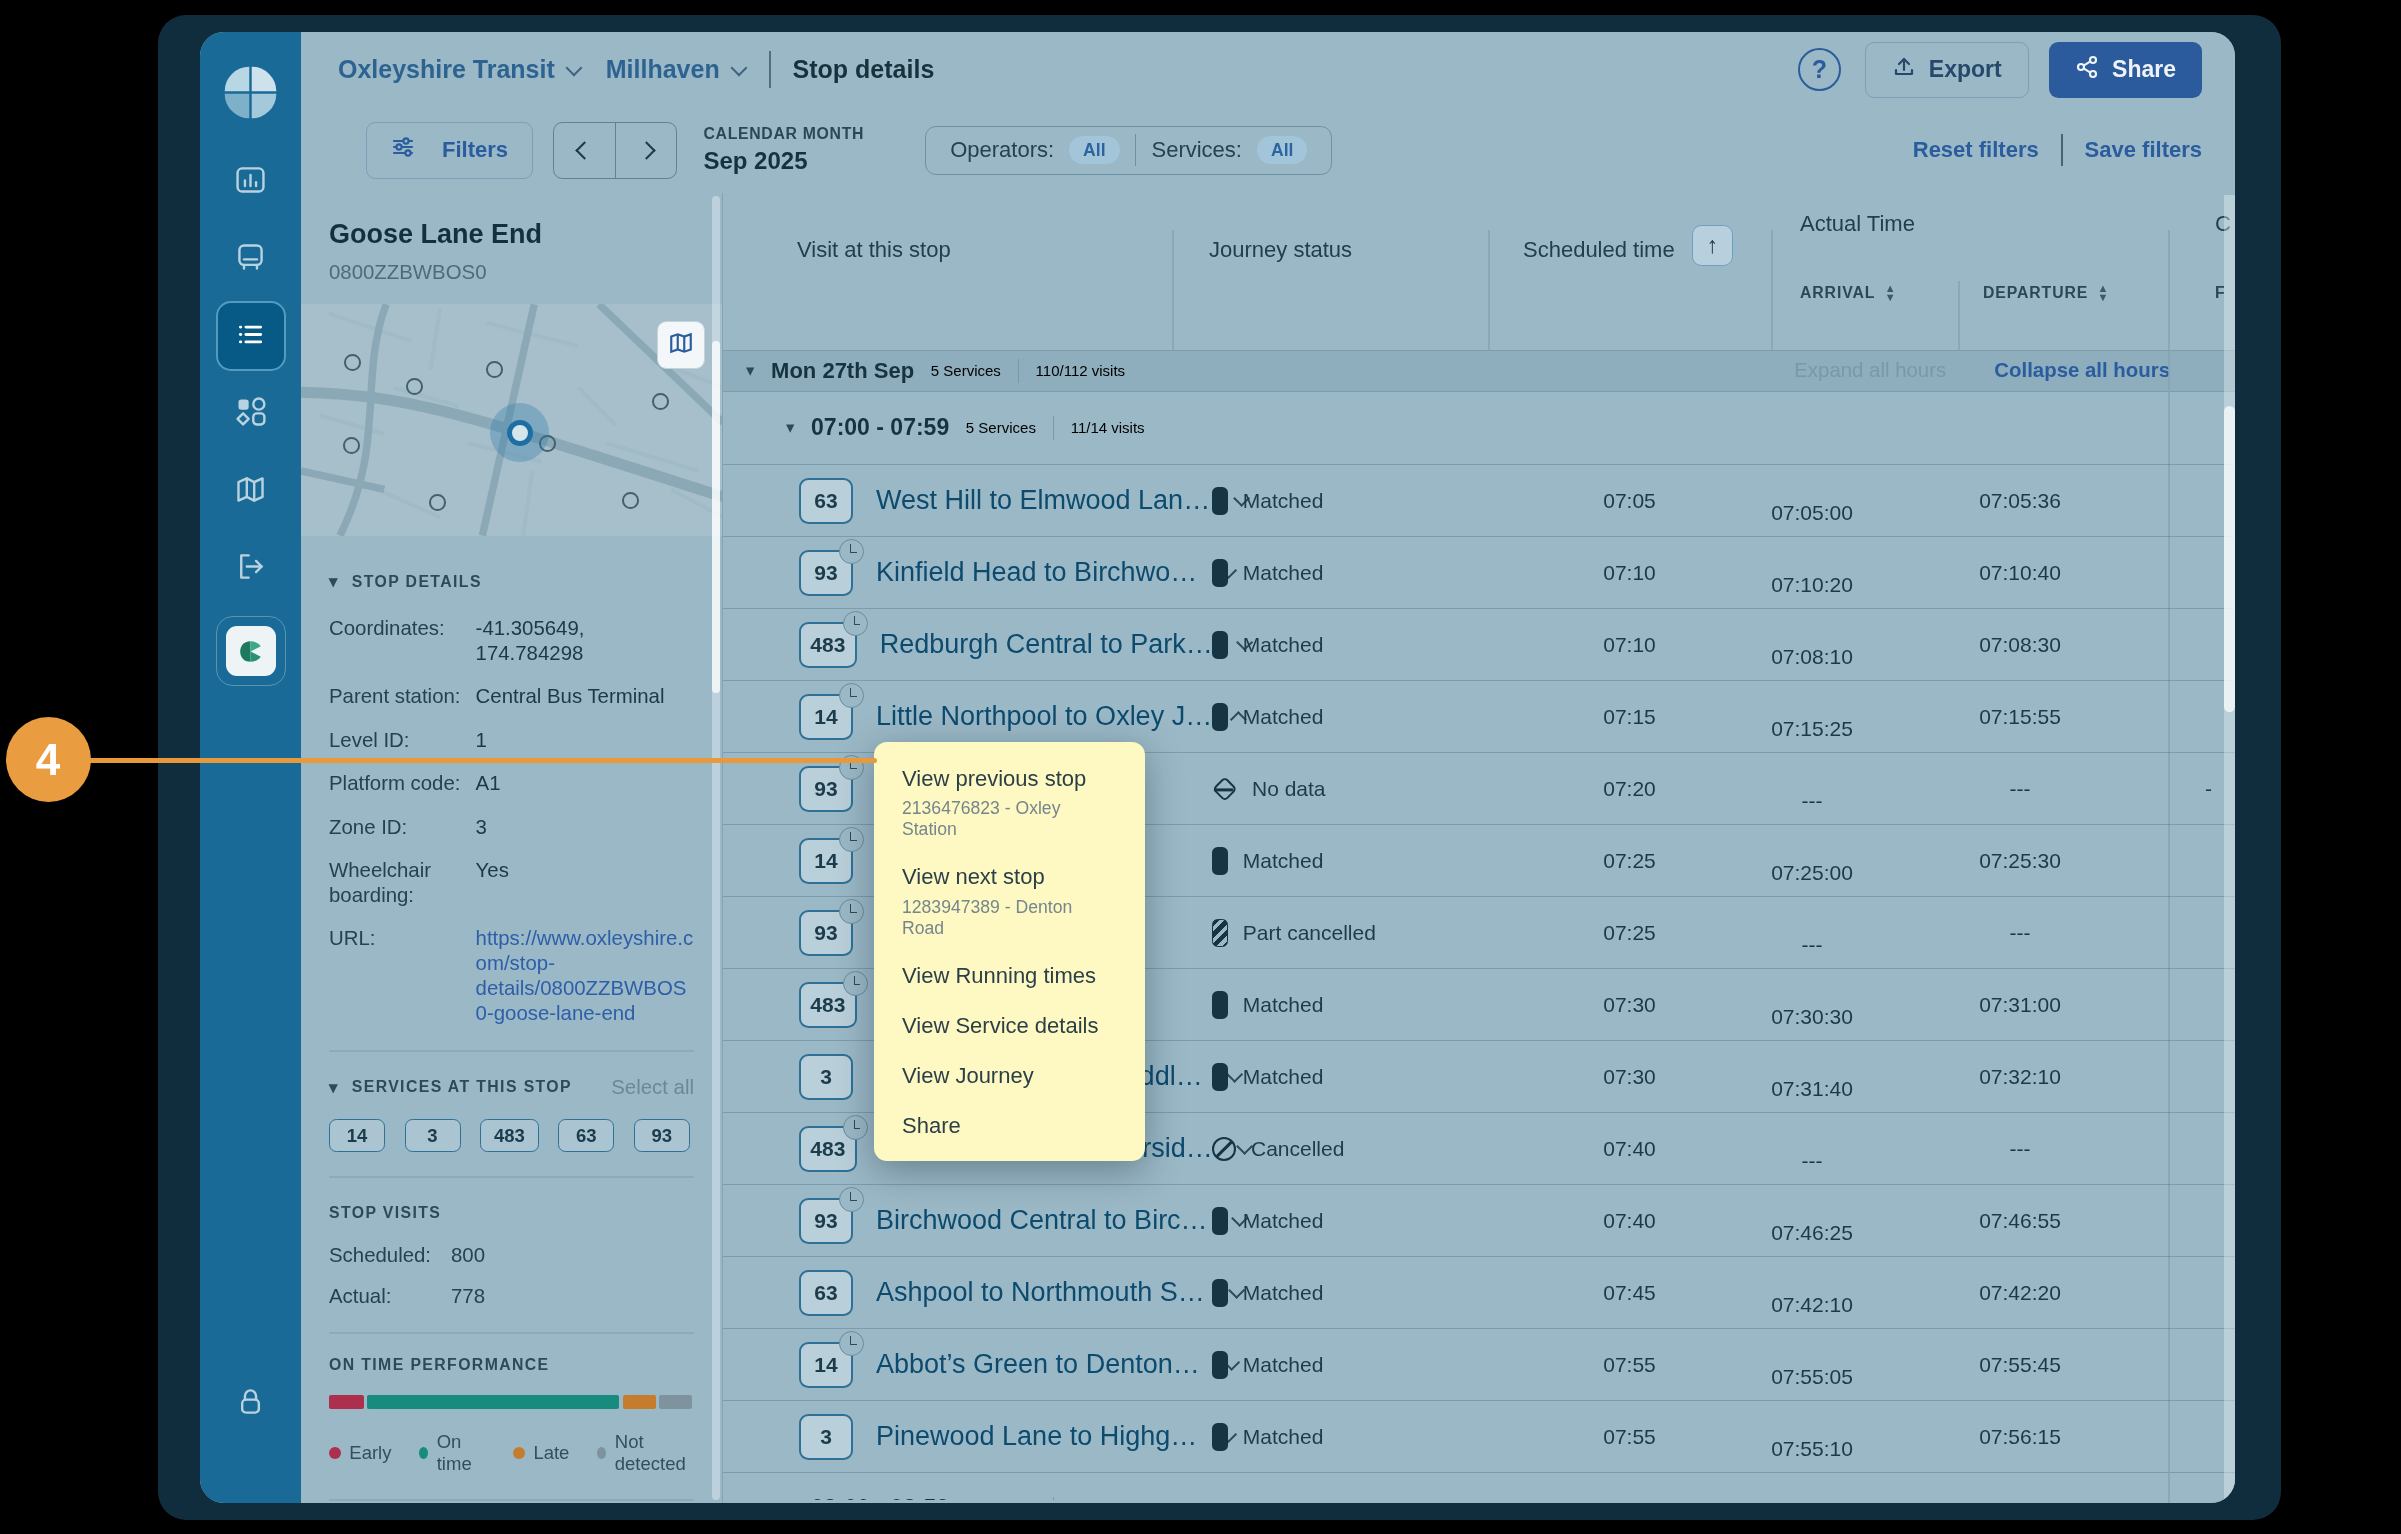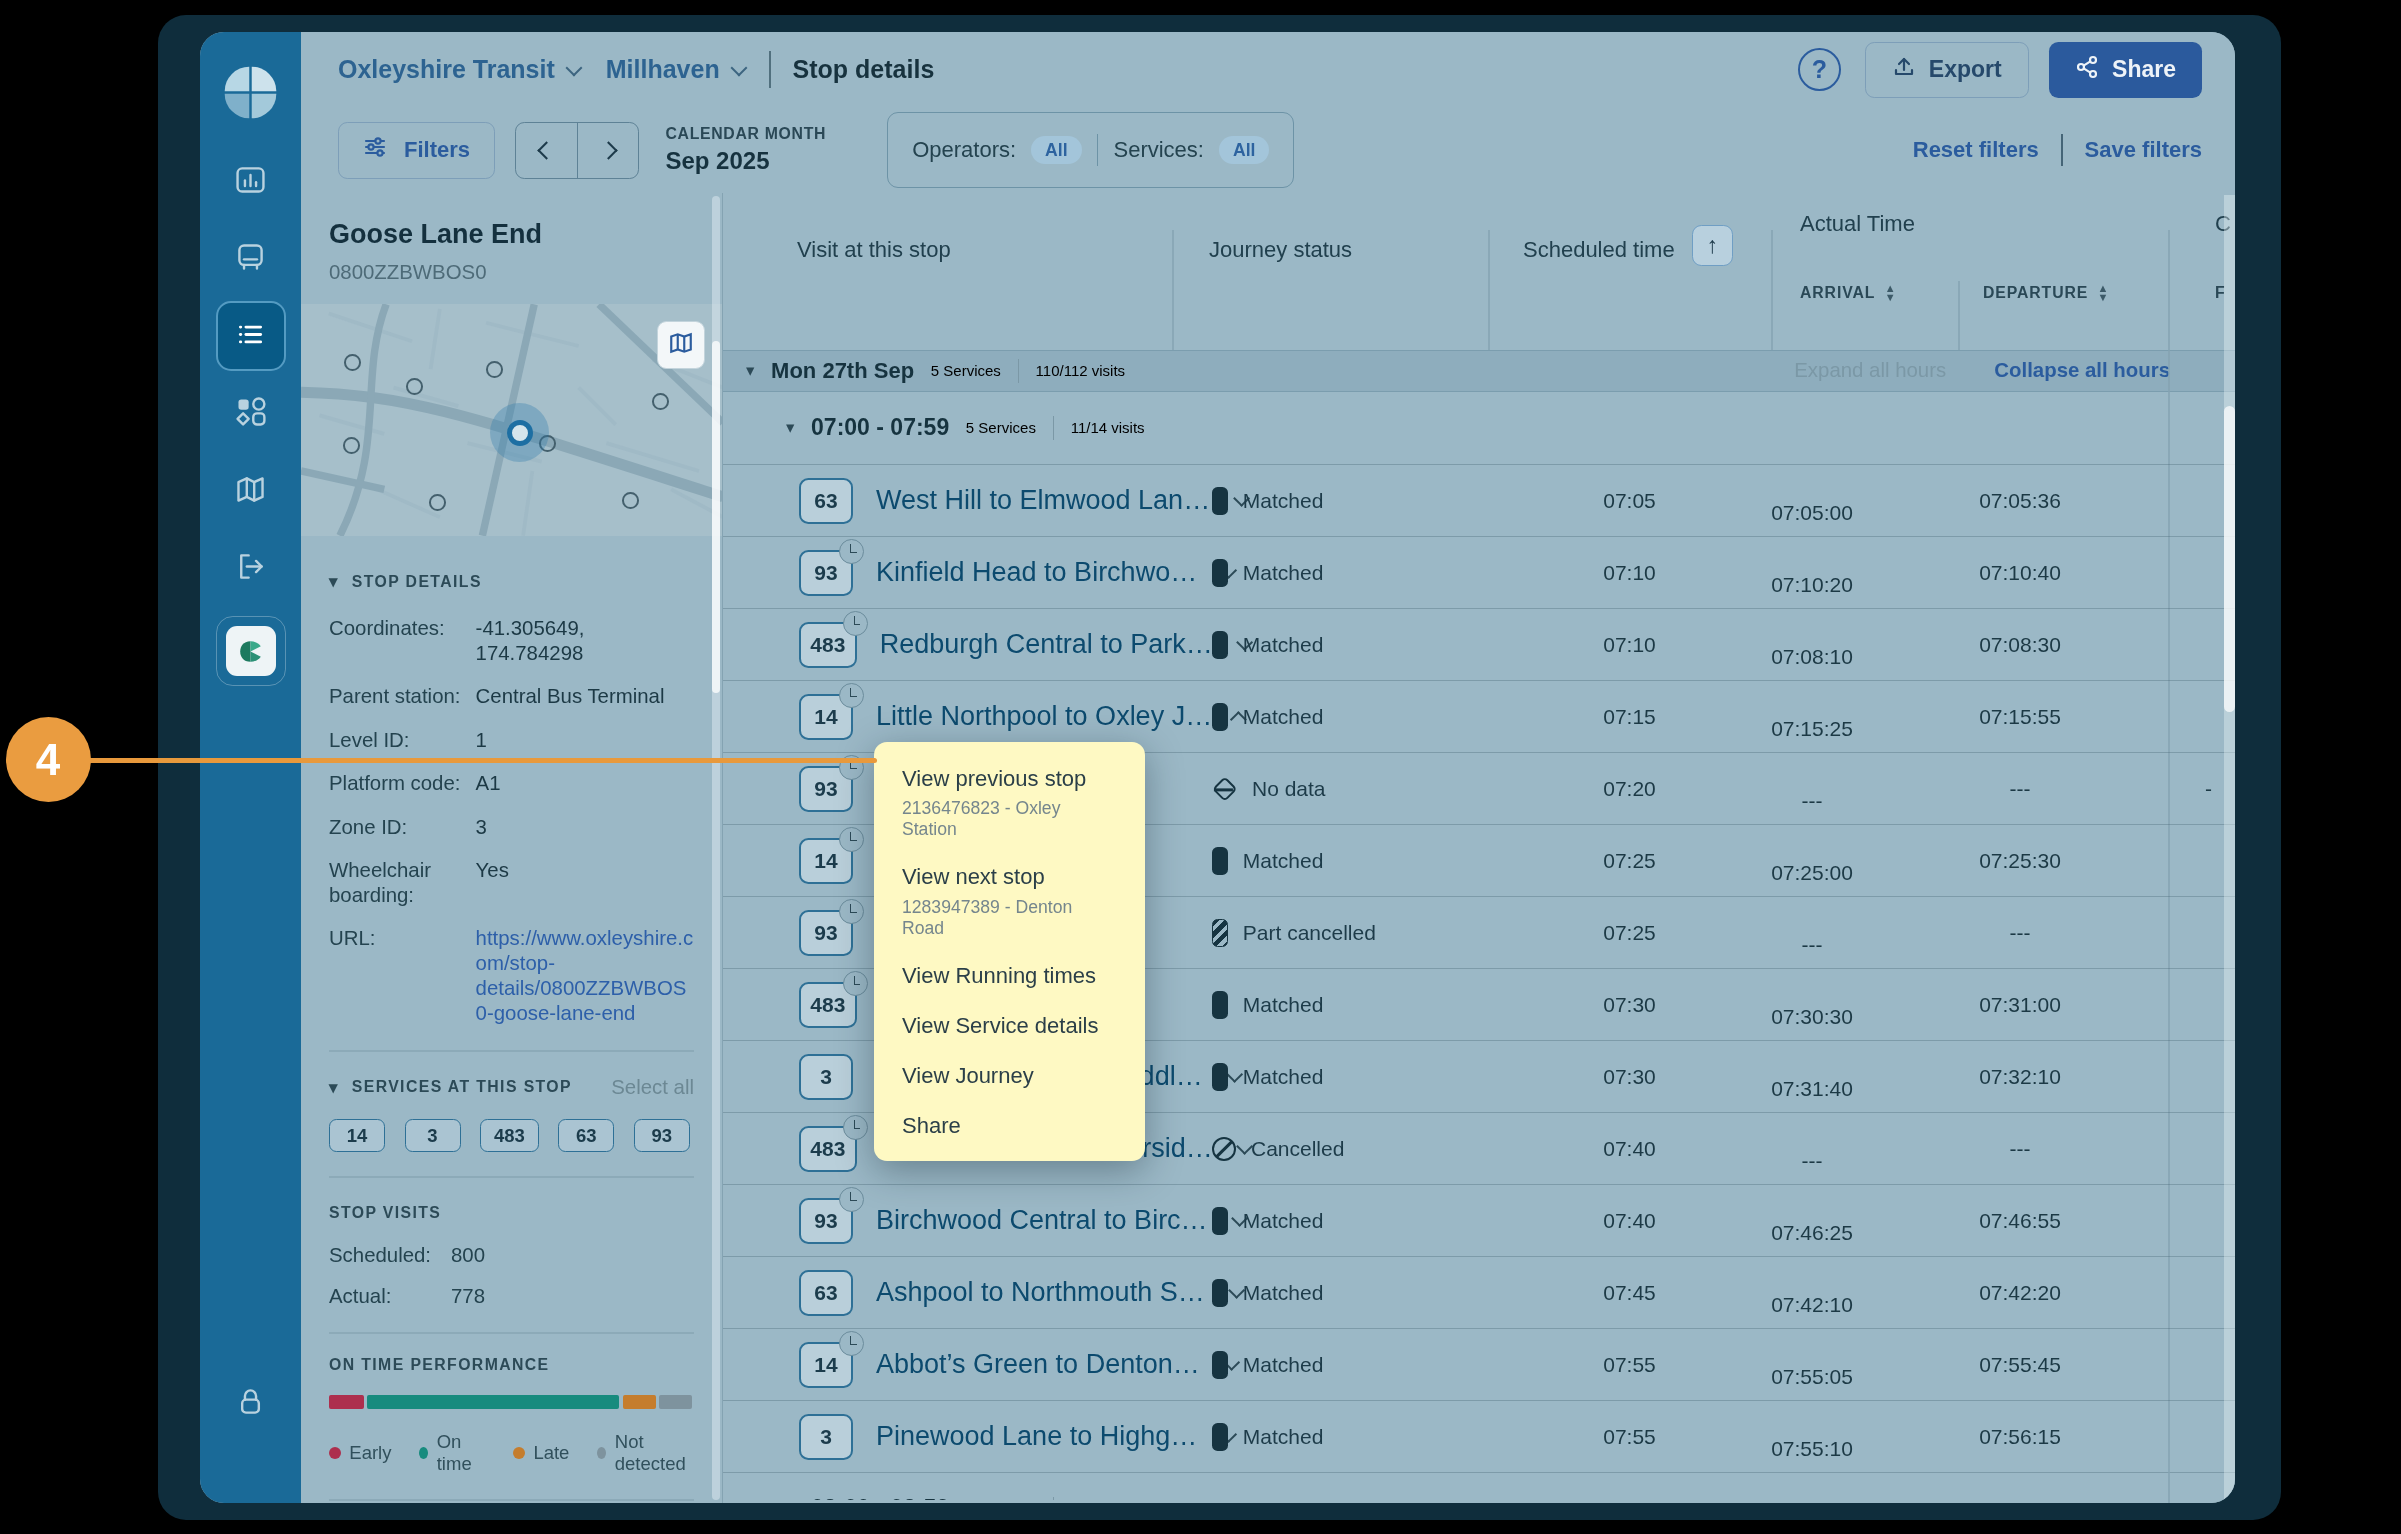--- a/index.html
+++ b/index.html
@@ -30,31 +30,31 @@
   .chev-d { width:12px; height:12px; border-right:2.8px solid #3d6580; border-bottom:2.8px solid #3d6580; transform:rotate(45deg) translateY(-2.8px); }
   .crumb-sep { width:1.9px; height:37px; background:#51707e; margin:0 22px 0 26px; }
   .ptitle { font-size:25px; font-weight:700; color:#17323e; }
   .topbar .spacer, .filterbar .spacer { flex:1; }
   .helpbtn { width:43px; height:43px; border:2.8px solid #2b5c9e; border-radius:50%; color:#2b5c9e; font-size:25px; font-weight:700; display:flex; align-items:center; justify-content:center; margin-right:24px; }
   .btn { height:56px; border-radius:9.3px; display:flex; align-items:center; gap:13px; font-size:23px; font-weight:600; padding:0 26px; }
   .btn.outline { border:1.9px solid #7d9eb8; color:#26496b; margin-right:20.4px; }
   .btn.primary { background:#2b5a9d; color:#eef3f8; }
 
   .filterbar { height:85px; display:flex; align-items:center; padding:0 33px 0 37px; }
-  .fbtn { height:57px; border:1.9px solid #7d9eb8; border-radius:9.3px; display:flex; align-items:center; gap:17px; padding:0 24px; color:#2b5c9e; font-size:22px; font-weight:600; }
+  .fbtn { height:57px; border:1.9px solid #7d9eb8; border-radius:9.3px; display:flex; align-items:center; gap:27px; padding:0 24px; color:#2b5c9e; font-size:22px; font-weight:600;margin-left:28px; }
   .pager { display:flex; border:1.9px solid #5e8296; border-radius:9.3px; margin-left:20.4px; height:57px; }
   .pager .pg { width:61px; display:flex; align-items:center; justify-content:center; }
   .pager .pg + .pg { border-left:1.9px solid #5e8296; }
   .chevron { width:13px; height:13px; border-right:2.8px solid #1d3a4a; border-bottom:2.8px solid #1d3a4a; }
   .chevron.left { transform:rotate(135deg); }
   .chevron.right { transform:rotate(-45deg); }
   .calblock { margin-left:26px; }
   .callabel { font-size:15.8px; font-weight:700; letter-spacing:0.7px; color:#2a4856; }
   .calvalue { font-size:24px; font-weight:700; color:#16323f; margin-top:3.7px; }
-  .opsbox { margin-left:61px; height:76px; border:1.9px solid #6d93a6; border-radius:11px; display:flex; align-items:center; gap:15px; padding:9px 24px; font-size:22px; color:#24434f; }
+  .opsbox { margin-left:61px; height:49px; border:1.9px solid #6d93a6; border-radius:11px; display:flex; align-items:center; gap:15px; padding:9px 24px; font-size:22px; color:#24434f; }
   .pill { background:#a3c5da; color:#2d639f; font-size:17.6px; font-weight:700; padding:3.7px 14px; border-radius:14px; }
   .opsdiv { width:1.9px; height:31.5px; background:#6d93a6; }
   .flink { font-size:22px; font-weight:600; color:#2b5c9e; }
   .flink-sep { width:1.9px; height:31.5px; background:#456577; margin:0 22px; }
 
   
   .bodyrow { position:absolute; left:0; right:0; top:161px; bottom:0; display:flex; }
 
   
   .panel { width:422px; flex:none; border-right:1.9px solid #84a3b2; position:relative; overflow:hidden; }

